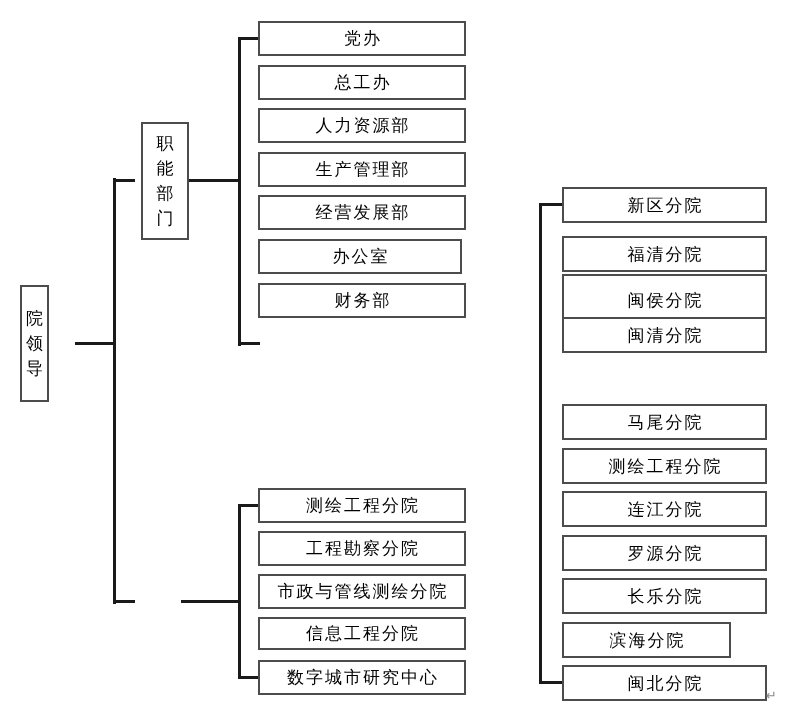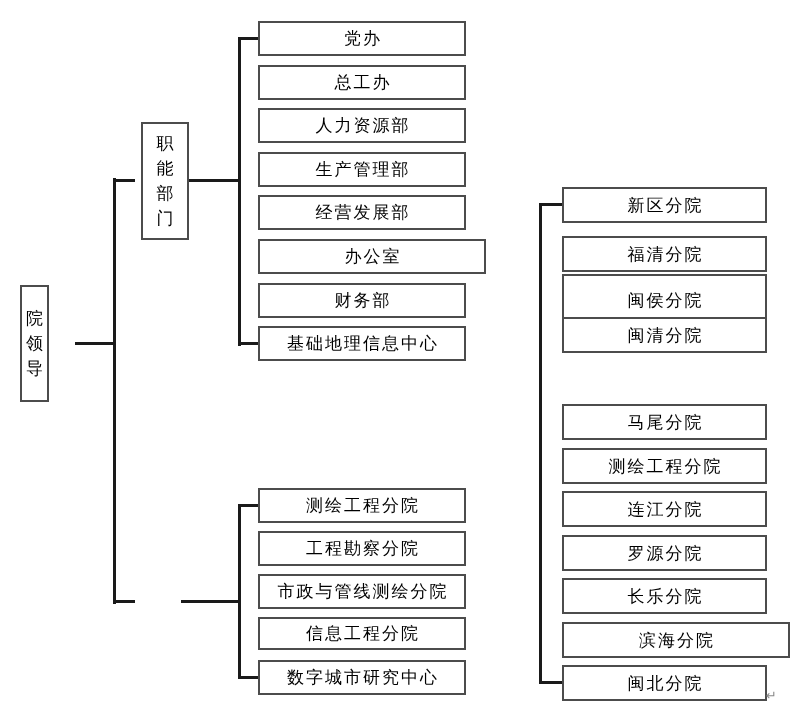--- a/index.html
+++ b/index.html
@@ -89,28 +89,25 @@
   </div>
   <div class="node" style="left:258px; top:108px; width:208px; height:35px;">
     <span>人力资源部</span>
   </div>
   <div class="node" style="left:258px; top:152px; width:208px; height:35px;">
     <span>生产管理部</span>
   </div>
   <div class="node" style="left:258px; top:195px; width:208px; height:35px;">
     <span>经营发展部</span>
   </div>
-  <div class="node" style="left:258px; top:239px; width:228px; height:35px;">
+  <div class="node" style="left:258px; top:239px; width:204px; height:35px;">
     <span>办公室</span>
   </div>
   <div class="node" style="left:258px; top:283px; width:208px; height:35px;">
     <span>财务部</span>
-  </div>
-  <div class="node" style="left:258px; top:326px; width:208px; height:35px;">
-    <span>基础地理信息中心</span>
   </div>
 
   <div class="node" style="left:258px; top:488px; width:208px; height:35px;">
     <span>测绘工程分院</span>
   </div>
   <div class="node" style="left:258px; top:531px; width:208px; height:35px;">
     <span>工程勘察分院</span>
   </div>
   <div class="node" style="left:258px; top:574px; width:208px; height:35px;">
     <span>市政与管线测绘分院</span>
@@ -142,21 +139,21 @@
   </div>
   <div class="node" style="left:562px; top:491px; width:205px; height:36px;">
     <span>连江分院</span>
   </div>
   <div class="node" style="left:562px; top:535px; width:205px; height:36px;">
     <span>罗源分院</span>
   </div>
   <div class="node" style="left:562px; top:578px; width:205px; height:36px;">
     <span>长乐分院</span>
   </div>
-  <div class="node" style="left:562px; top:622px; width:228px; height:36px;align-items:center;">
+  <div class="node" style="left:562px; top:622px; width:169px; height:36px;align-items:center;">
     <span>滨海分院</span>
   </div>
   <div class="node" style="left:562px; top:665px; width:205px; height:36px;">
     <span>闽北分院</span>
   </div>
 
   <span class="pmark">↵</span>
 
 </div>
 

